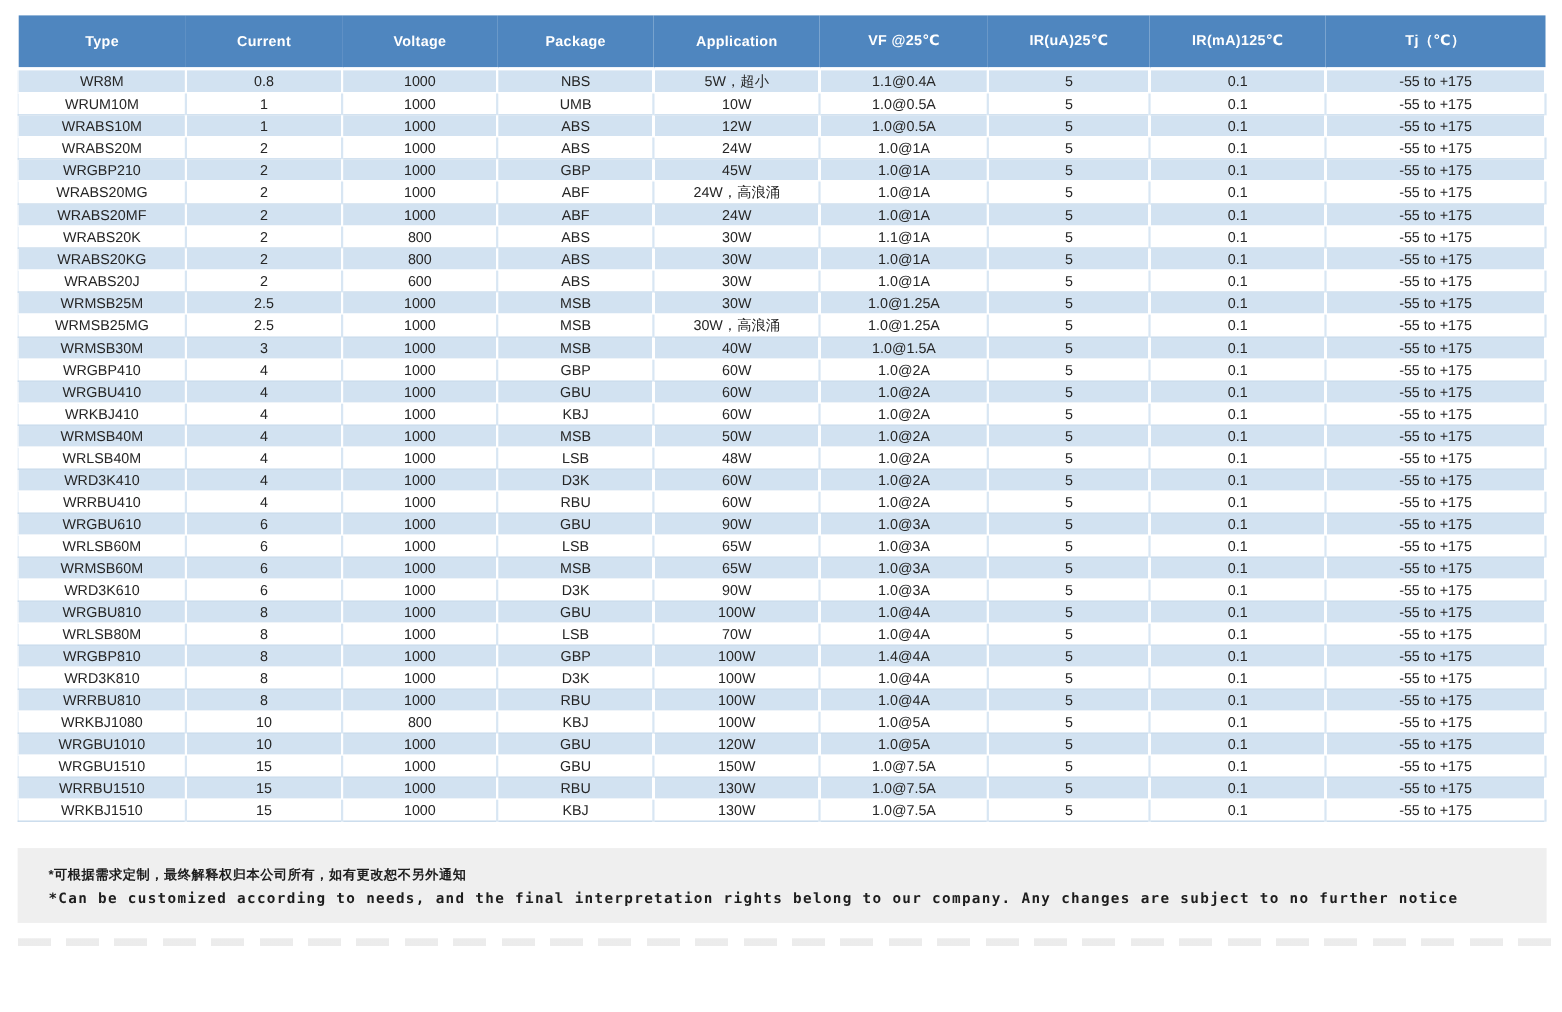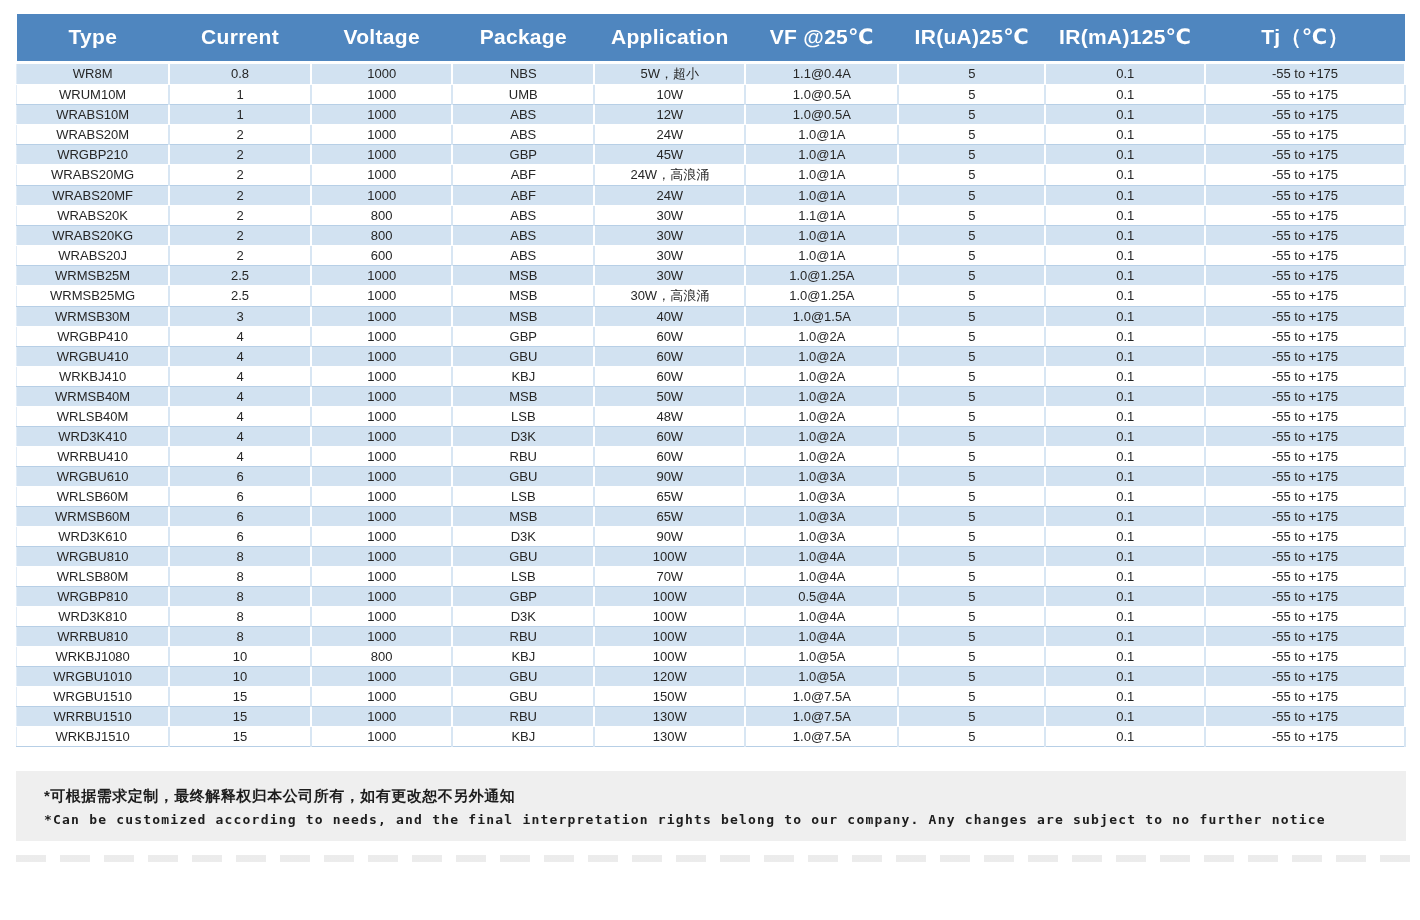--- a/index.html
+++ b/index.html
@@ -23,21 +23,21 @@
   col.c-app    { width: 10.9%; }
   col.c-vf     { width: 11.0%; }
   col.c-irua   { width: 10.6%; }
   col.c-irma   { width: 11.5%; }
   col.c-tj     { width: 14.4%; }
 
   thead th {
     background: #4f86bf;
     color: #ffffff;
     font-weight: bold;
-    font-size: 21px;
+    font-size: 13px;
     height: 48px;
     text-align: center;
     border-bottom: 3px solid #ffffff;
     letter-spacing: 0.3px;
   }
   tbody td {
     height: 20px;
     font-size: 13px;
     color: #262626;
     text-align: center;
@@ -61,21 +61,21 @@
   tbody td:last-child { border-right: none; }
   tbody td:first-child { border-left: 1px solid #e3edf7; }
 
   .footer-note {
     margin-top: 24px;
     width: 1390px;
     background: #efefef;
     padding: 16px 14px 14px 28px;
   }
   .note-zh {
-    font-size: 15px;
+    font-size: 12px;
     font-weight: bold;
     color: #1d1d1d;
     font-family: "Liberation Sans", "DejaVu Sans", sans-serif;
     margin-bottom: 6px;
     letter-spacing: 0.5px;
   }
   .note-en {
     font-size: 13px;
     font-weight: bold;
     color: #1d1d1d;
@@ -409,21 +409,21 @@
           <td>5</td>
           <td>0.1</td>
           <td>-55 to +175</td>
         </tr>
         <tr>
           <td>WRGBP810</td>
           <td>8</td>
           <td>1000</td>
           <td>GBP</td>
           <td>100W</td>
-          <td>0.5@4A</td>
+          <td>1.4@4A</td>
           <td>5</td>
           <td>0.1</td>
           <td>-55 to +175</td>
         </tr>
         <tr>
           <td>WRD3K810</td>
           <td>8</td>
           <td>1000</td>
           <td>D3K</td>
           <td>100W</td>

